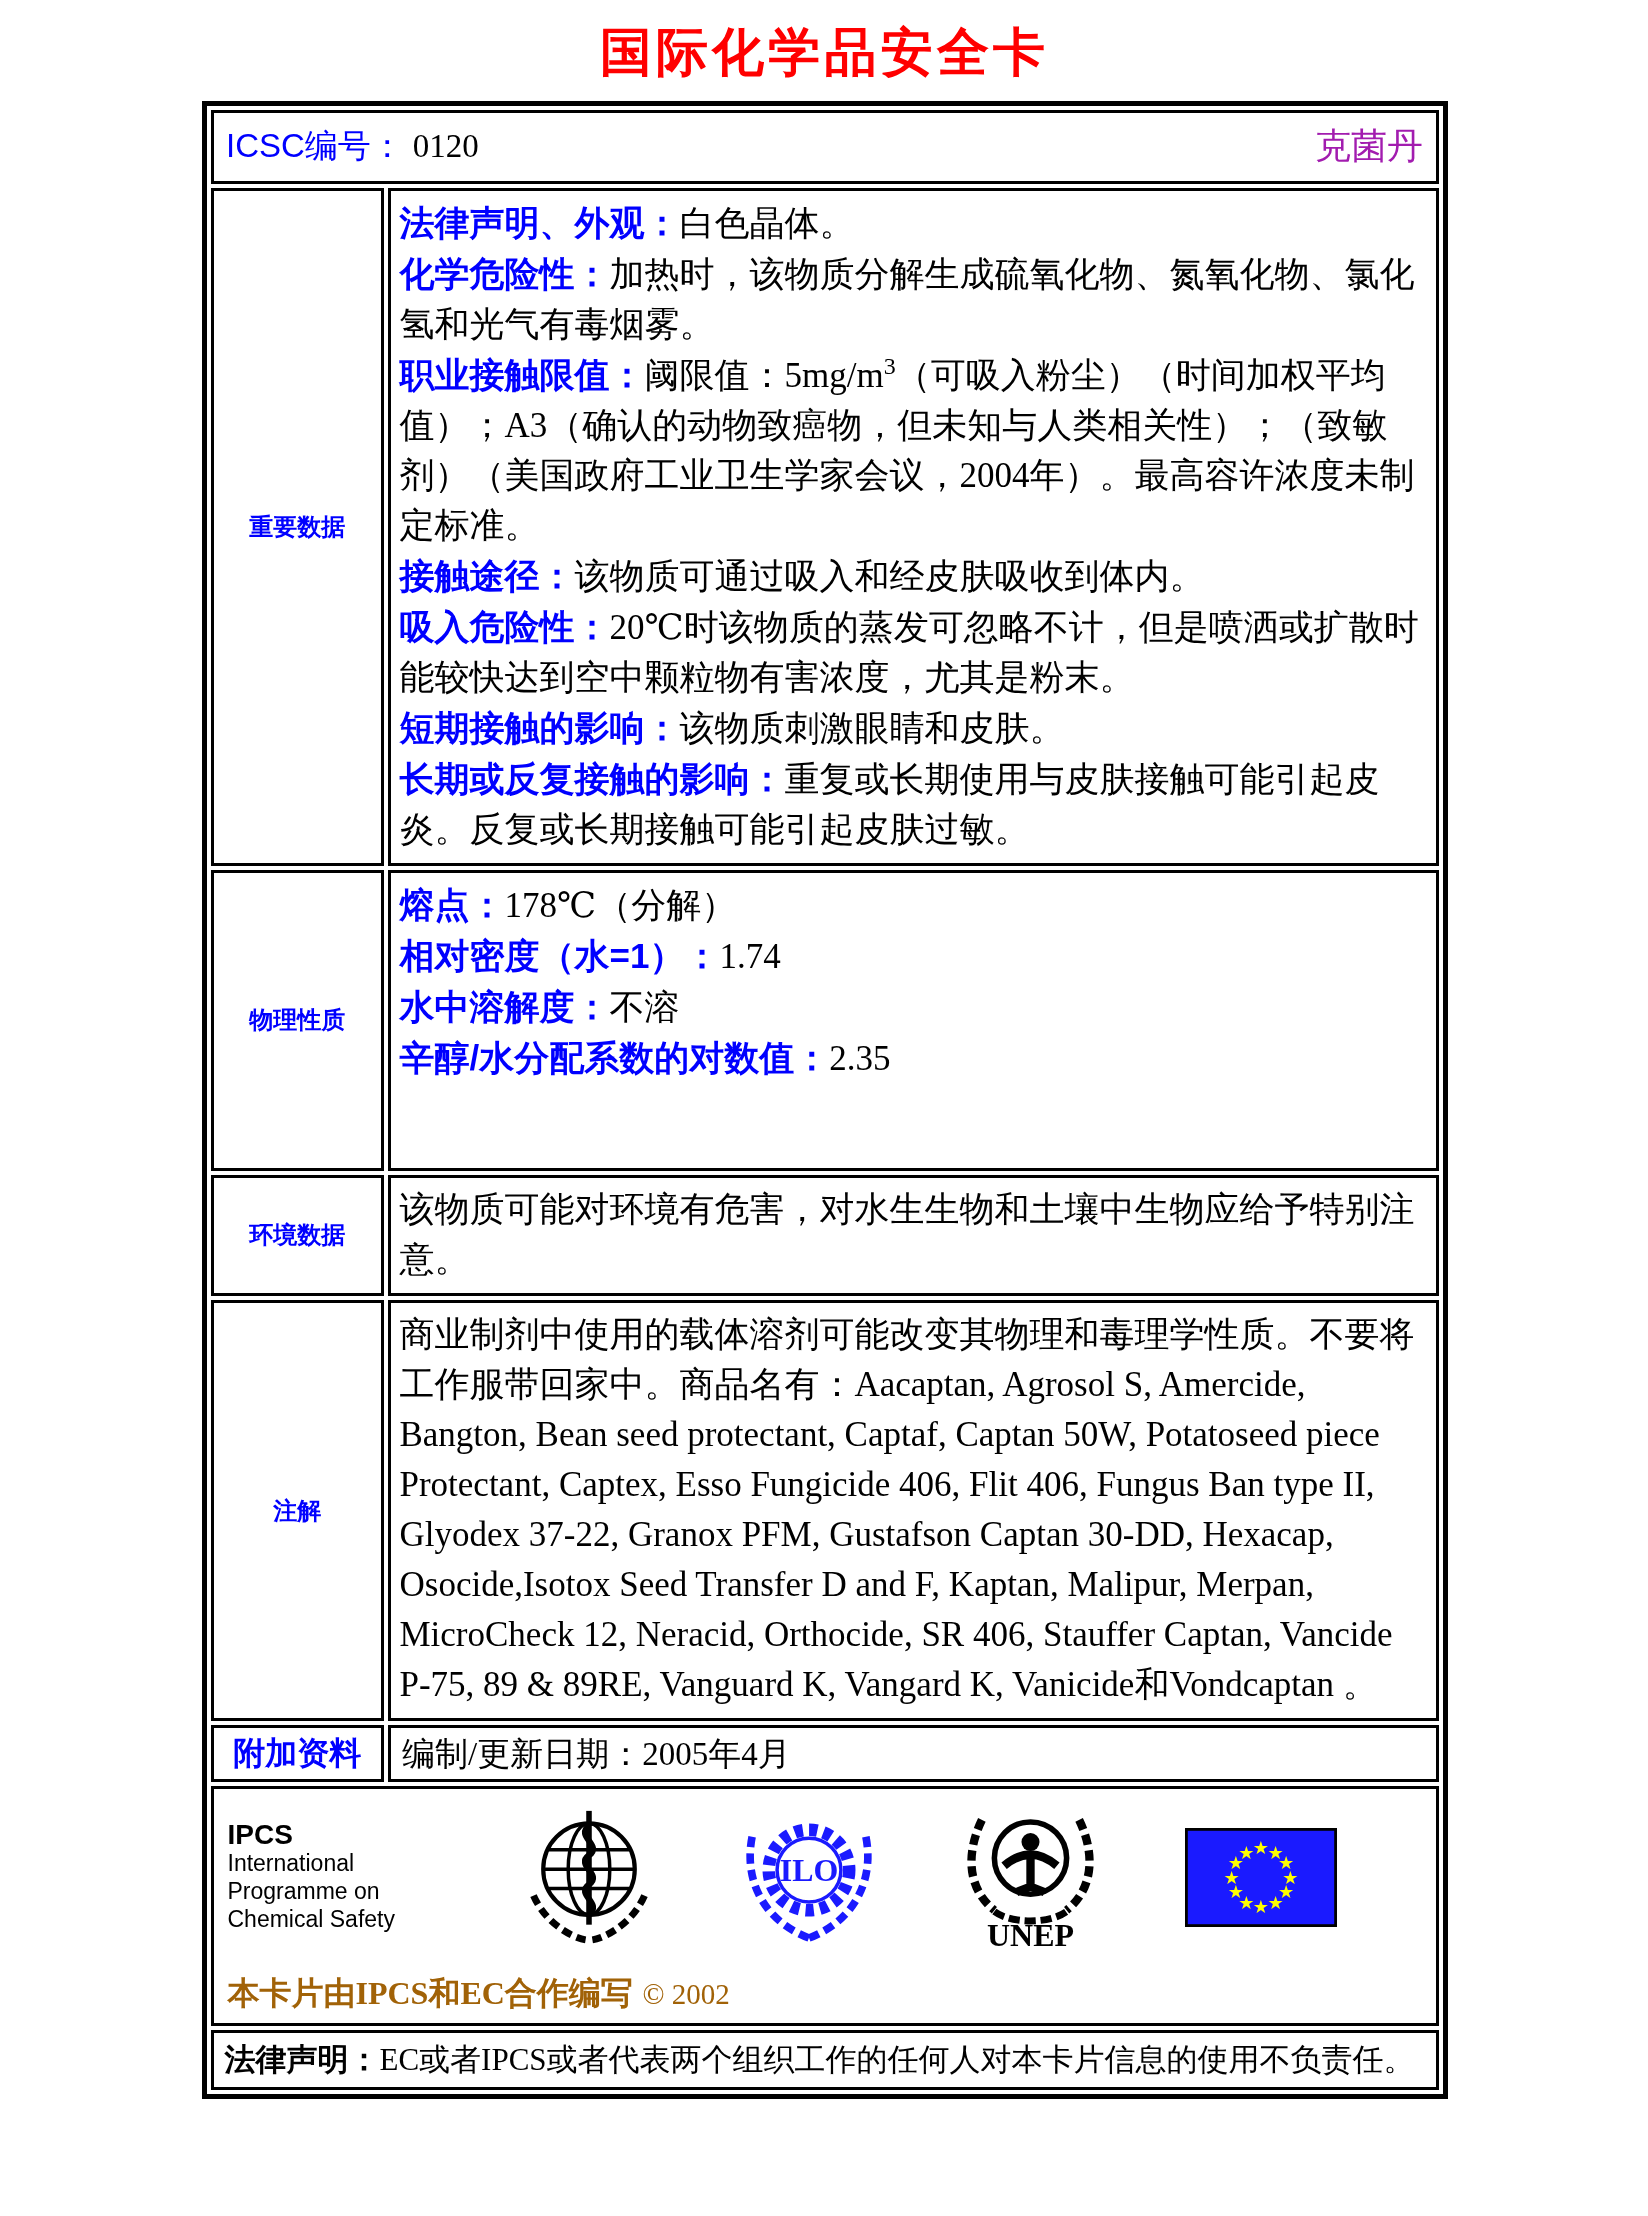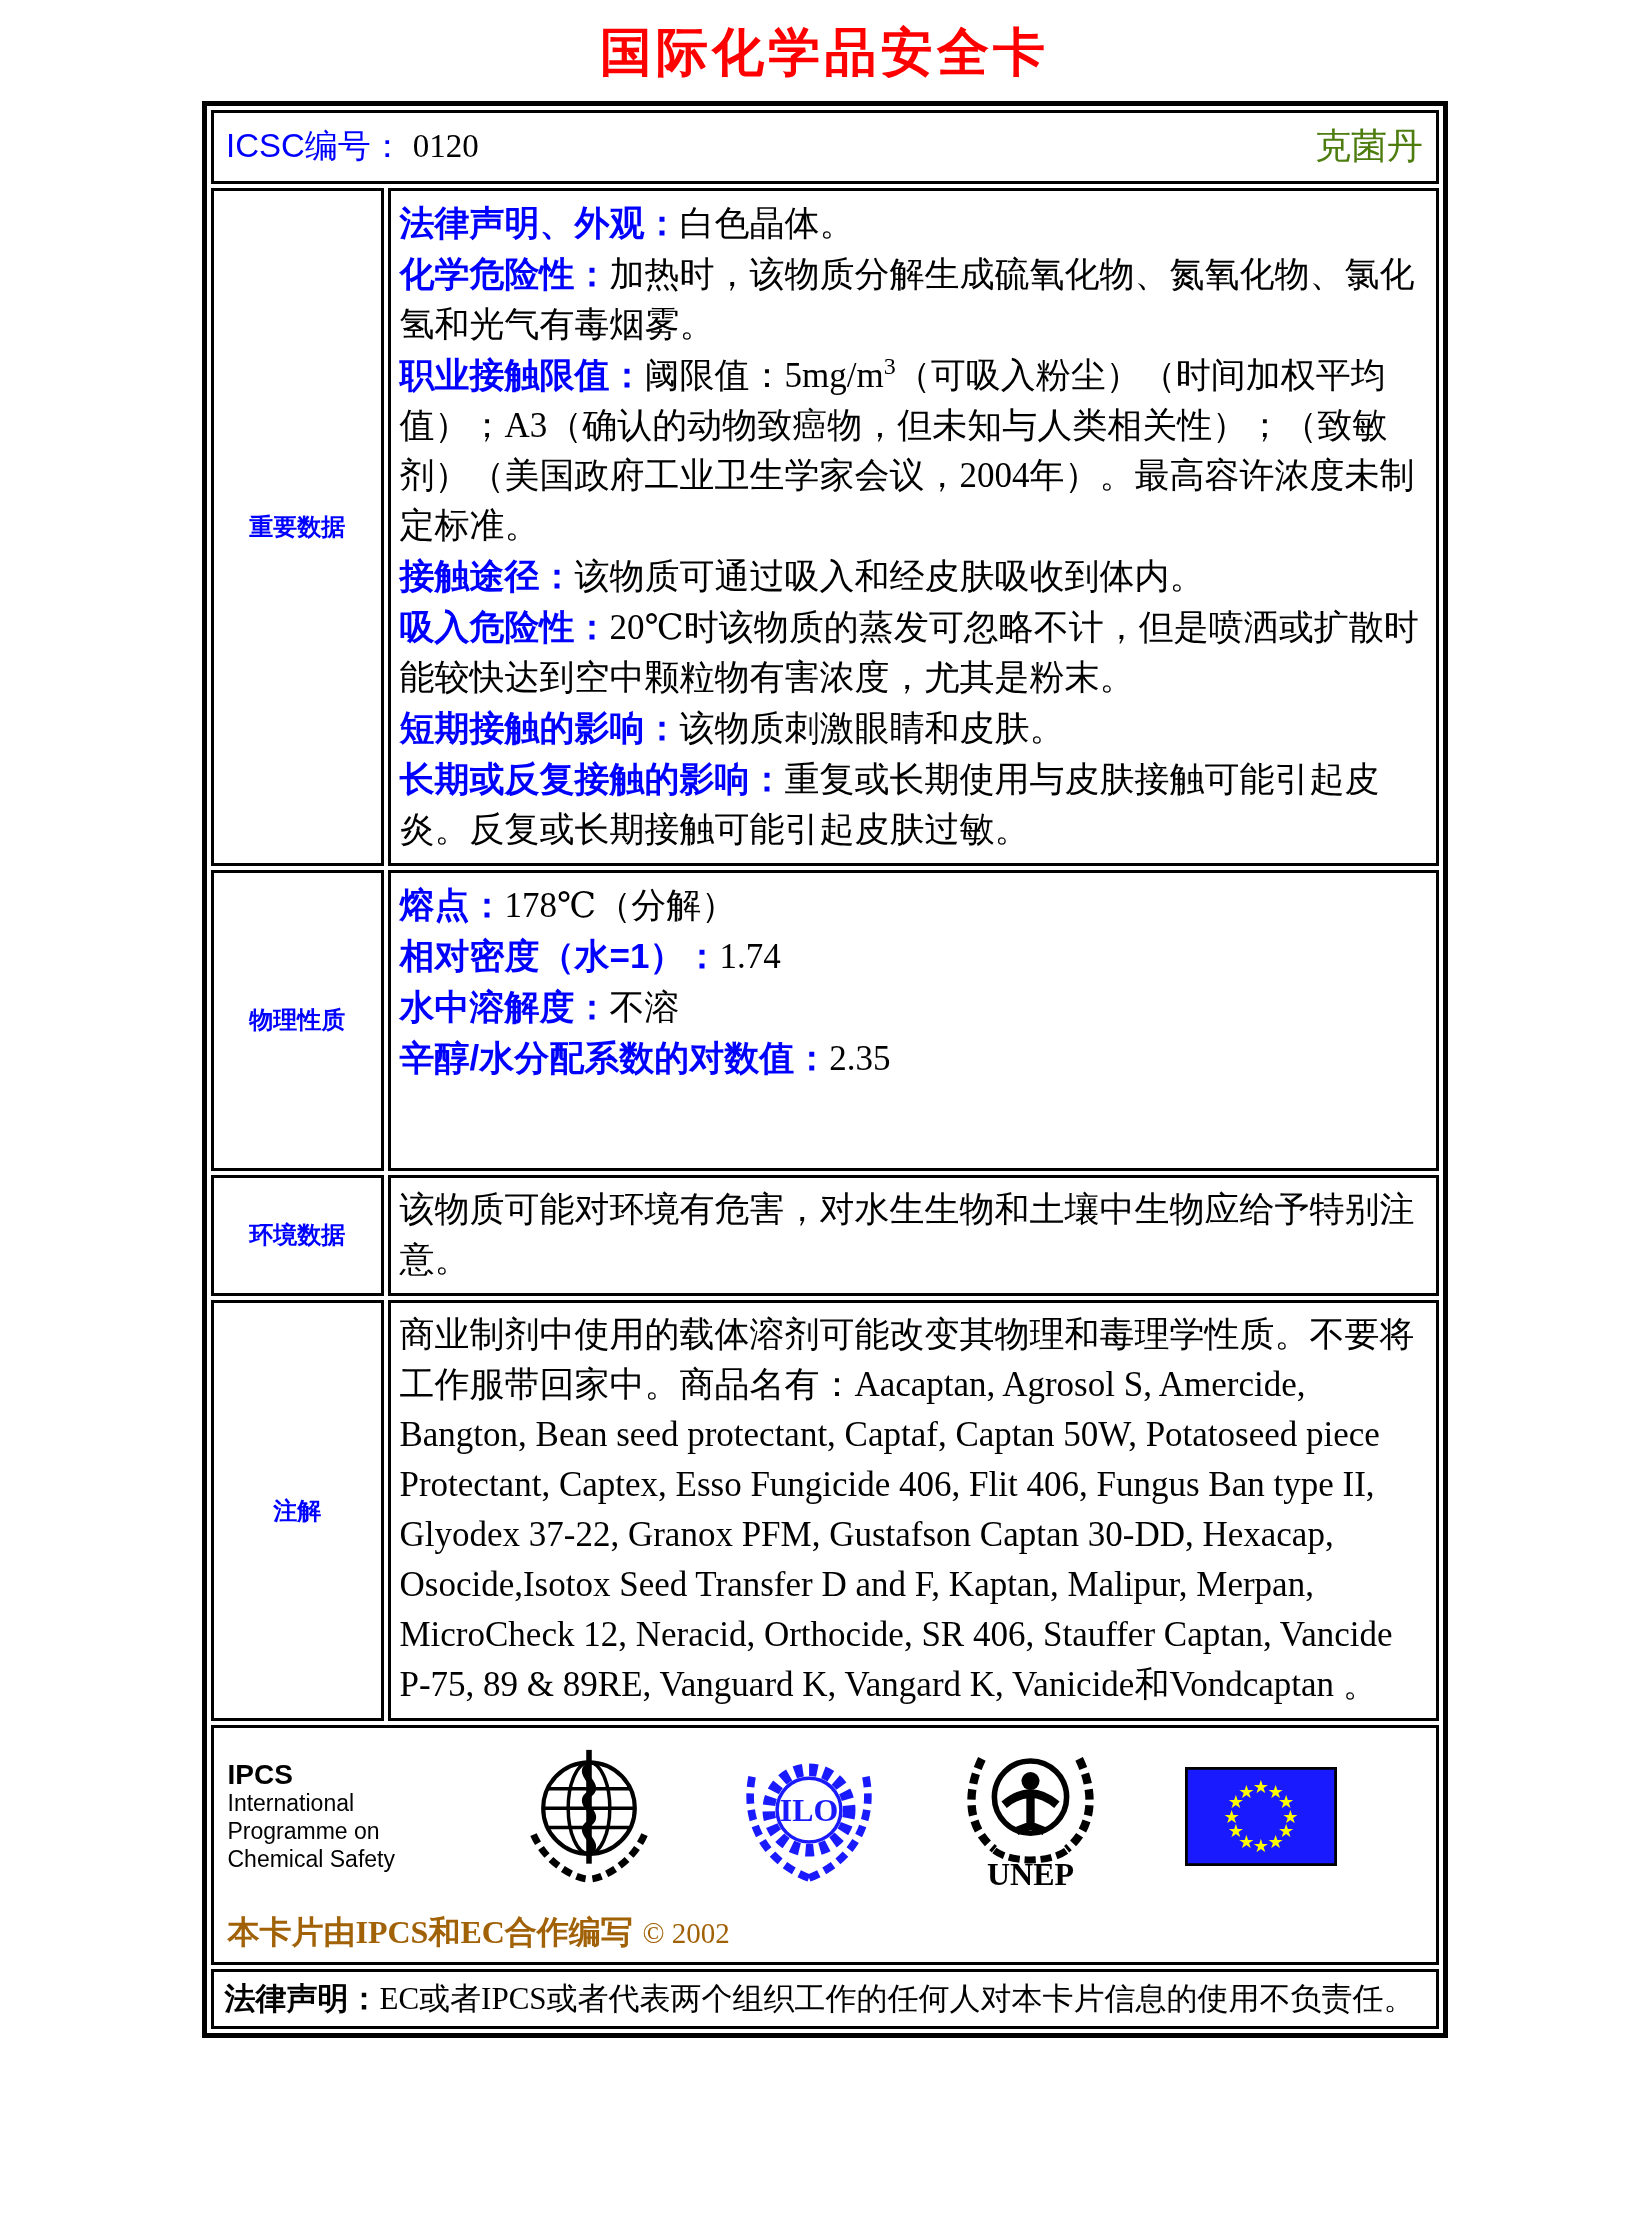--- a/index.html
+++ b/index.html
@@ -24,21 +24,21 @@
     font-weight:bold;color:#0000ff;}
   .item{margin:0;}
   sup{font-size:24px;line-height:0;}
 
   
   td.header-cell{padding:9.7px 12.5px;vertical-align:middle;}
   .header-flex{display:flex;justify-content:space-between;align-items:center;}
   .icsc-label{font-family:"Liberation Sans","DejaVu Sans",sans-serif;
     font-weight:normal;font-size:33px;color:#0000ff;}
   .icsc-number{font-size:33px;color:#000;margin-left:9px;}
-  .chem-name{font-size:36px;color:#4d7c0f;}
+  .chem-name{font-size:36px;color:#a21caf;}
 
   
   td.additional-label{font-size:32px;}
   td.additional-content{padding:4.2px 11px;font-size:33px;line-height:42px;vertical-align:middle;}
 
   
   td.logos-cell{padding:9.7px 14px 7px 14px;}
   .logos-flex{display:flex;align-items:center;}
   .ipcs-block{font-family:"Liberation Sans","DejaVu Sans",sans-serif;
     font-size:23px;line-height:28px;color:#000;width:209px;flex:0 0 auto;}
@@ -107,20 +107,26 @@
     <td class="content-cell">
       <div class="min-h-env">该物质可能对环境有危害，对水生生物和土壤中生物应给予特别注意。</div>
     </td>
   </tr>
 
   <tr>
     <td class="label-cell">注解</td>
     <td class="content-cell">商业制剂中使用的载体溶剂可能改变其物理和毒理学性质。不要将工作服带回家中。商品名有：Aacaptan, Agrosol S, Amercide, Bangton, Bean seed protectant, Captaf, Captan 50W, Potatoseed piece Protectant, Captex, Esso Fungicide 406, Flit 406, Fungus Ban type II, Glyodex 37-22, Granox PFM, Gustafson Captan 30-DD, Hexacap, Osocide,Isotox Seed Transfer D and F, Kaptan, Malipur, Merpan, MicroCheck 12, Neracid, Orthocide, SR 406, Stauffer Captan, Vancide P-75, 89 &amp; 89RE, Vanguard K, Vangard K, Vanicide和Vondcaptan 。</td>
   </tr>
 
+  <tr>
+    <td class="label-cell additional-label">附加资料</td>
+    <td class="content-cell additional-content">
+      <span>编制/更新日期：</span><span>2005年4月</span>
+    </td>
+  </tr>
 
   <tr>
     <td colspan="2" class="logos-cell">
       <div class="logos-flex">
         <div class="ipcs-block">
           <div class="ipcs-acronym">IPCS</div>
           <div>International</div>
           <div>Programme on</div>
           <div>Chemical Safety</div>
         </div>

